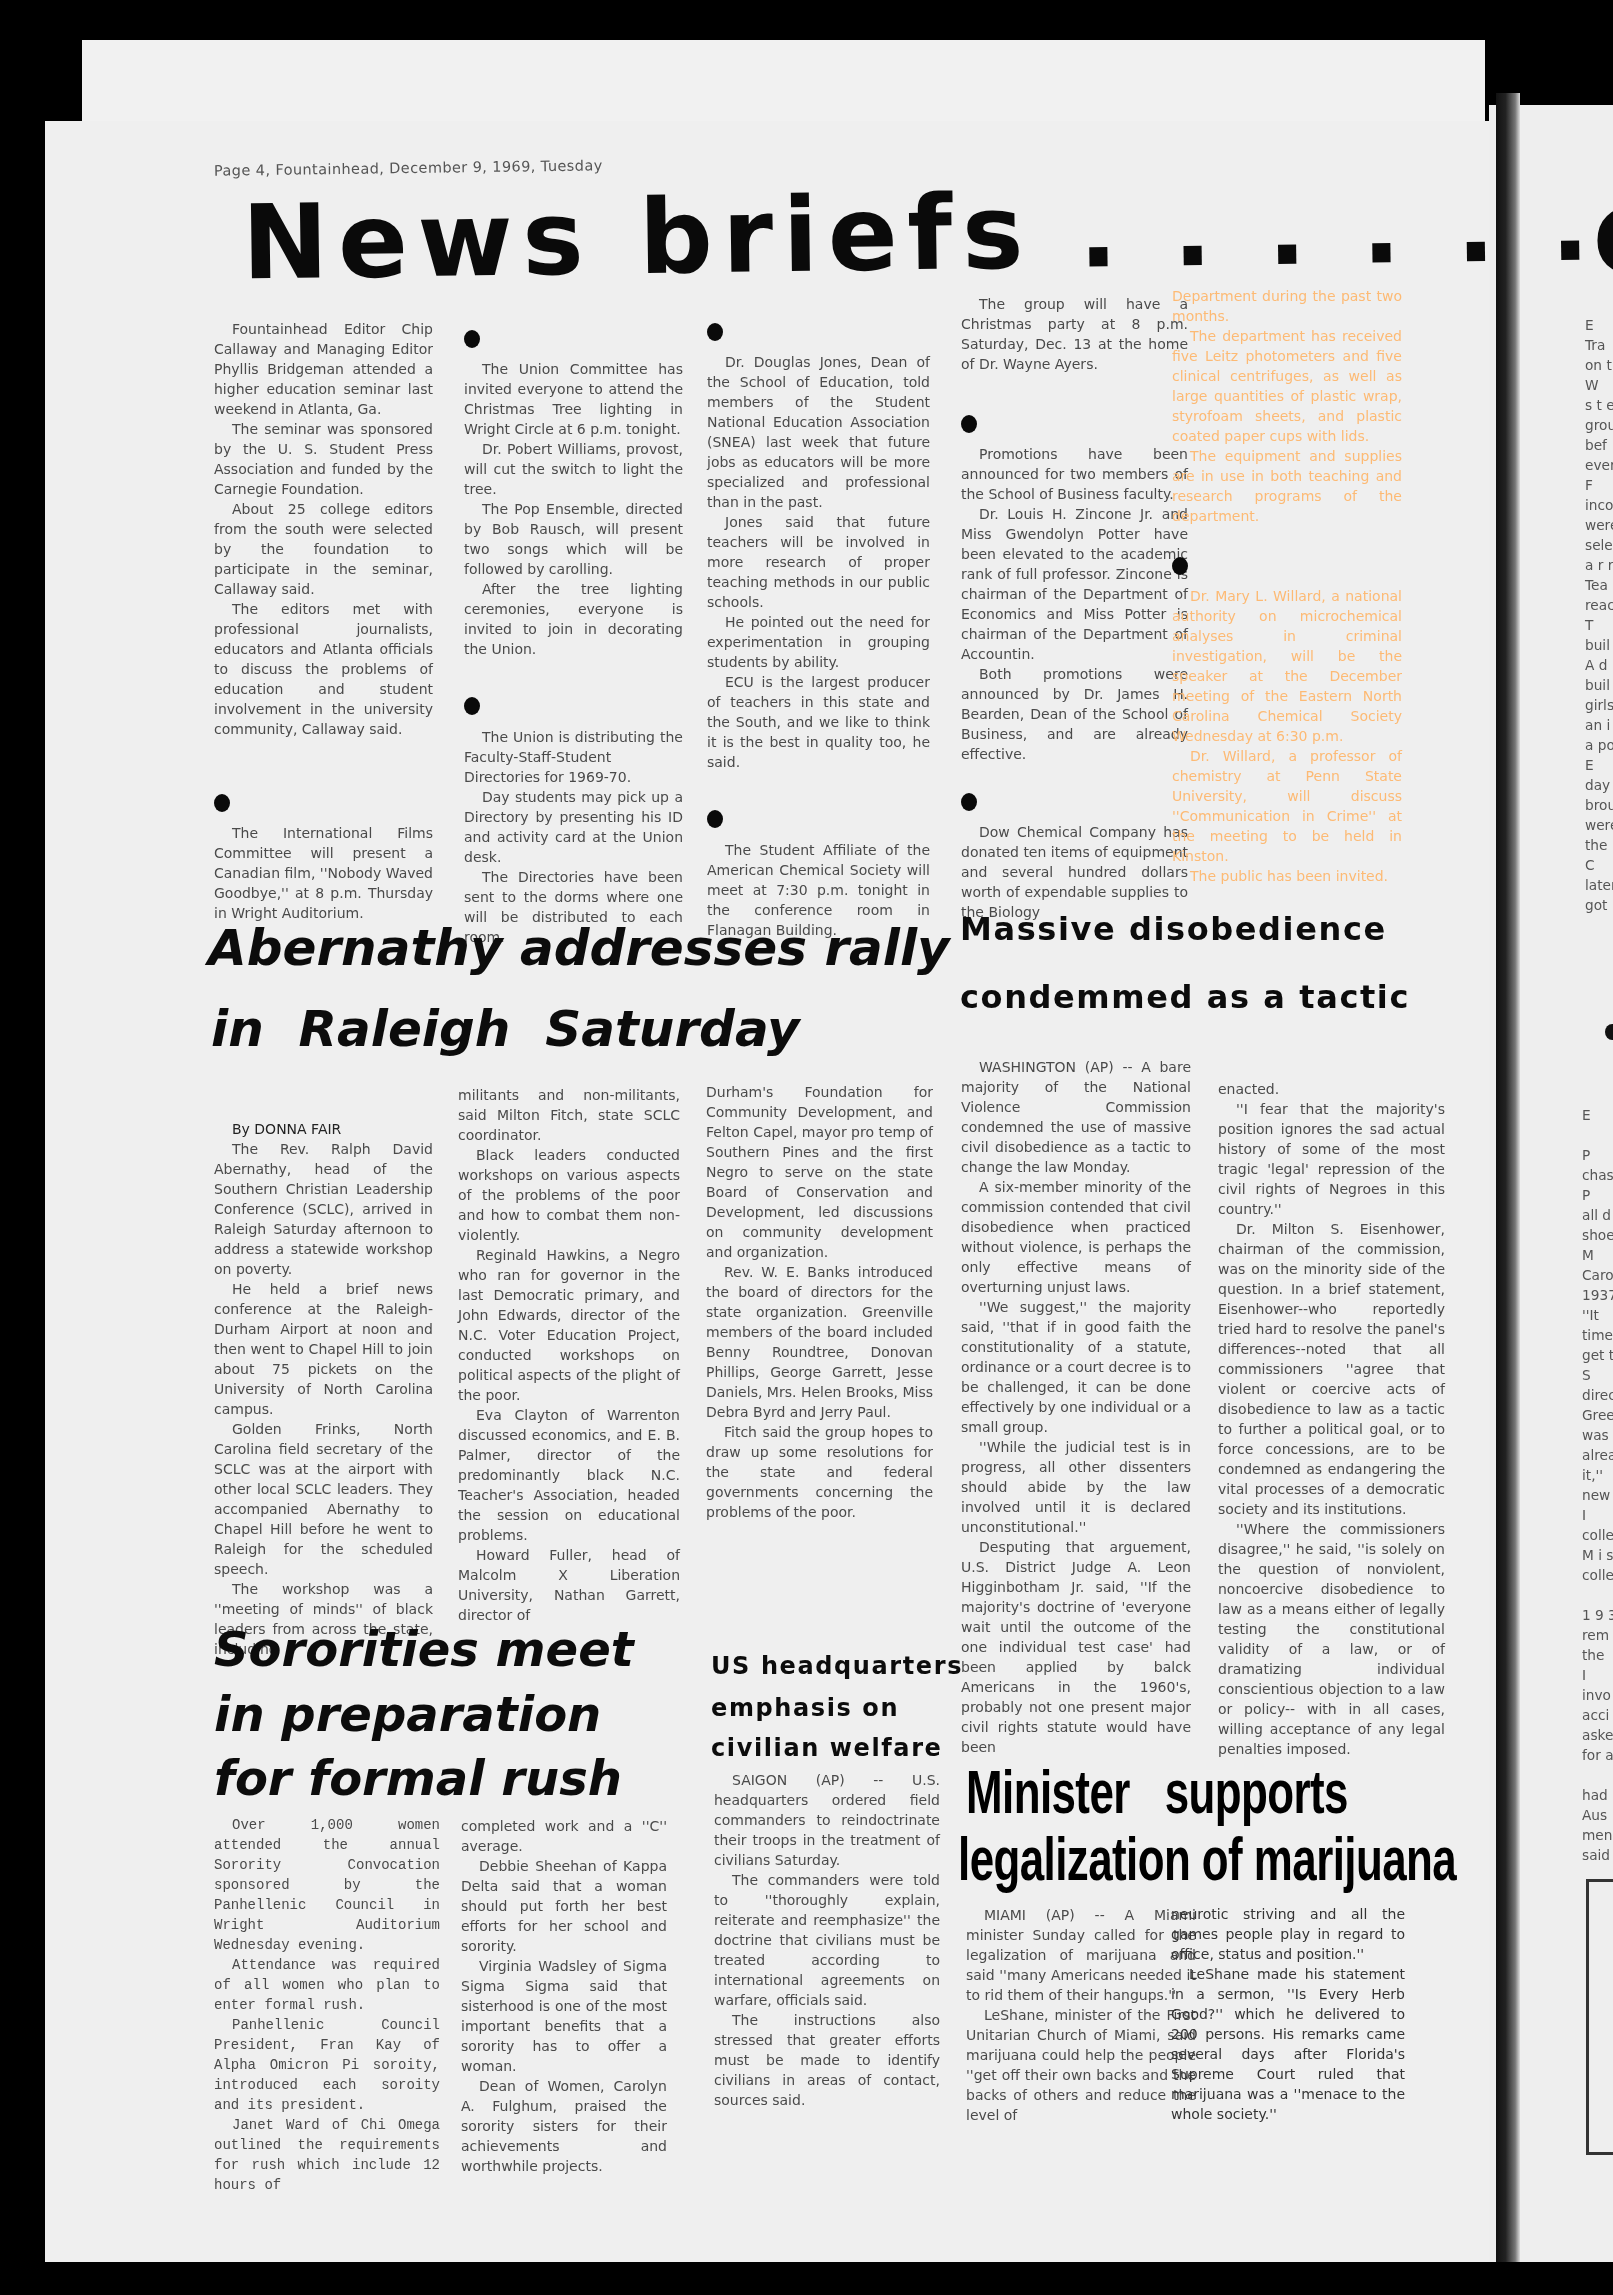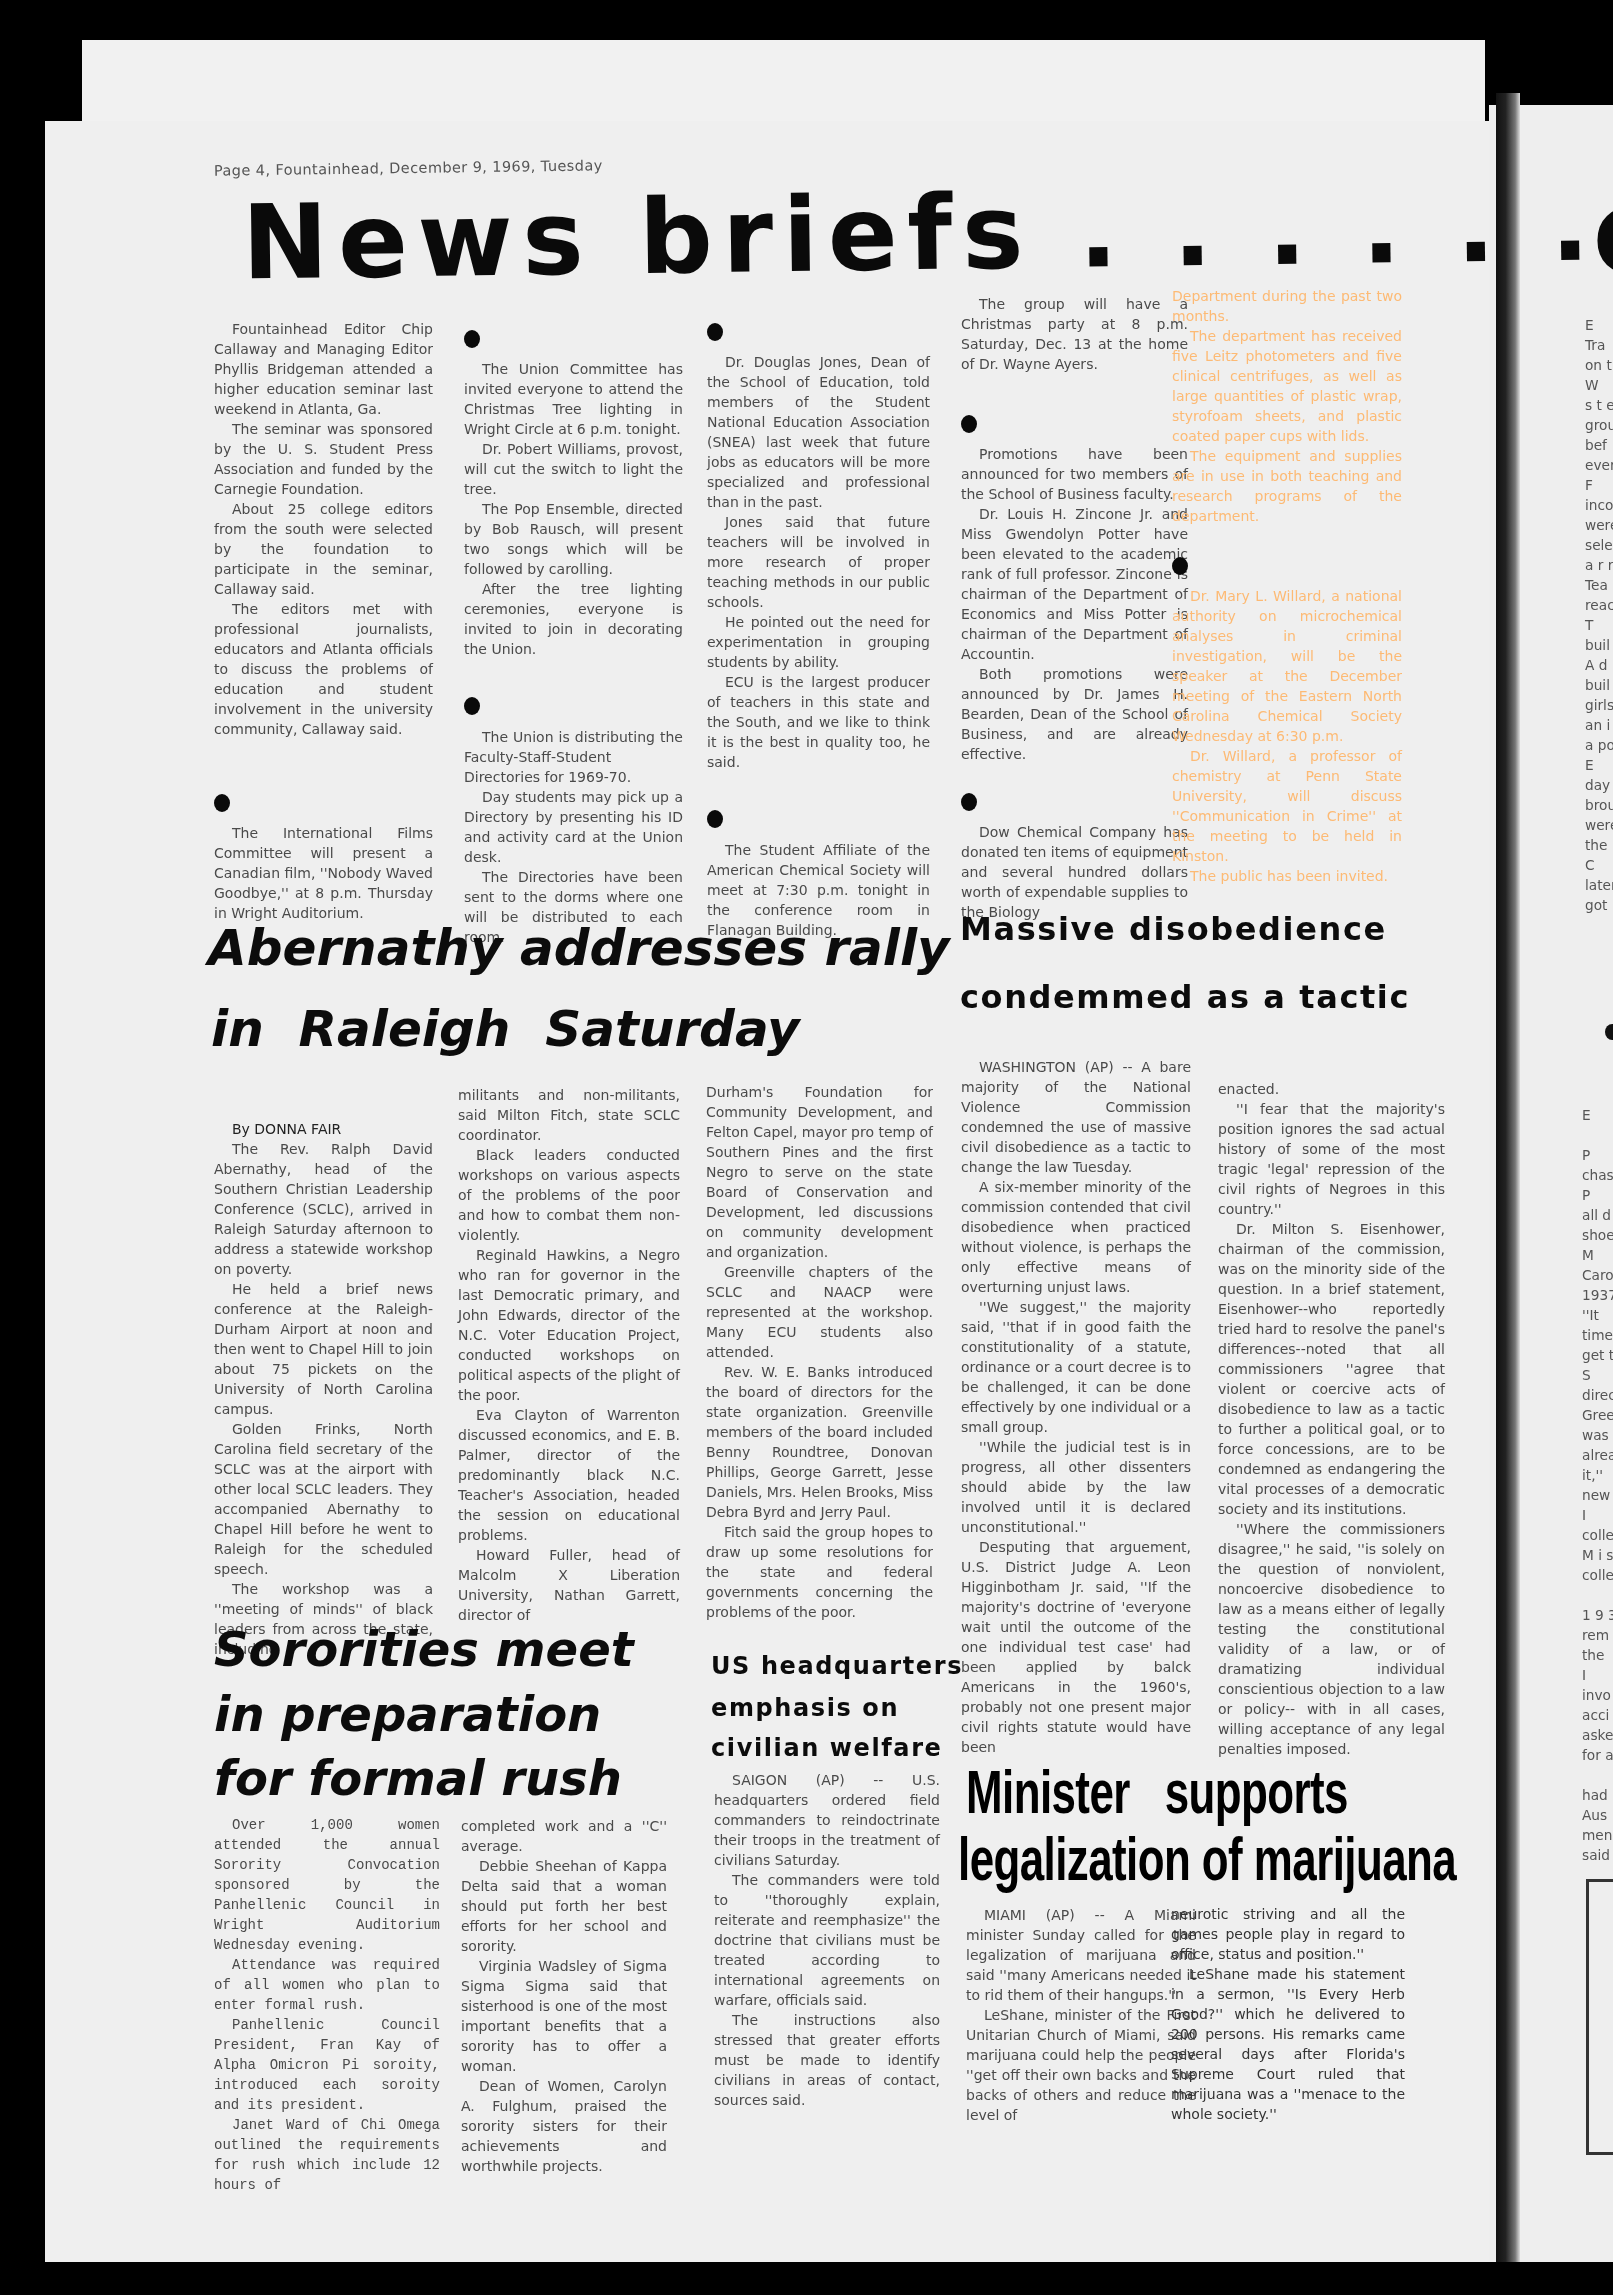--- a/index.html
+++ b/index.html
@@ -136,30 +136,29 @@
 </div>
 <div class="col" style="left:458px; top:1085px; width:222px;">
   <p style="text-indent:0">militants and non-militants, said Milton Fitch, state SCLC coordinator.</p>
   <p>Black leaders conducted workshops on various aspects of the problems of the poor and how to combat them non-violently.</p>
   <p>Reginald Hawkins, a Negro who ran for governor in the last Democratic primary, and John Edwards, director of the N.C. Voter Education Project, conducted workshops on political aspects of the plight of the poor.</p>
   <p>Eva Clayton of Warrenton discussed economics, and E. B. Palmer, director of the predominantly black N.C. Teacher's Association, headed the session on educational problems.</p>
   <p>Howard Fuller, head of Malcolm X Liberation University, Nathan Garrett, director of</p>
 </div>
 <div class="col" style="left:706px; top:1082px; width:227px;">
   <p style="text-indent:0">Durham's Foundation for Community Development, and Felton Capel, mayor pro temp of Southern Pines and the first Negro to serve on the state Board of Conservation and Development, led discussions on community development and organization.</p>
-  <p>Greenville chapters of the SCLC and NAACP were represented at the workshop. Many ECU students also attended.</p>
   <p>Rev. W. E. Banks introduced the board of directors for the state organization. Greenville members of the board included Benny Roundtree, Donovan Phillips, George Garrett, Jesse Daniels, Mrs. Helen Brooks, Miss Debra Byrd and Jerry Paul.</p>
   <p>Fitch said the group hopes to draw up some resolutions for the state and federal governments concerning the problems of the poor.</p>
 </div>
 
 <div class="hl-sans" style="left:960px; top:910px; font-size:32px;">Massive disobedience</div>
 <div class="hl-sans" style="left:960px; top:978px; font-size:32px;">condemmed as a tactic</div>
 
 <div class="col" style="left:961px; top:1057px; width:230px;">
-  <p>WASHINGTON (AP) -- A bare majority of the National Violence Commission condemned the use of massive civil disobedience as a tactic to change the law Tuesday.</p>
+  <p>WASHINGTON (AP) -- A bare majority of the National Violence Commission condemned the use of massive civil disobedience as a tactic to change the law Monday.</p>
   <p>A six-member minority of the commission contended that civil disobedience when practiced without violence, is perhaps the only effective means of overturning unjust laws.</p>
   <p>''We suggest,'' the majority said, ''that if in good faith the constitutionality of a statute, ordinance or a court decree is to be challenged, it can be done effectively by one individual or a small group.</p>
   <p>''While the judicial test is in progress, all other dissenters should abide by the law involved until it is declared unconstitutional.''</p>
   <p>Desputing that arguement, U.S. District Judge A. Leon Higginbotham Jr. said, ''If the majority's doctrine of 'everyone wait until the outcome of the one individual test case' had been applied by balck Americans in the 1960's, probably not one present major civil rights statute would have been</p>
 </div>
 <div class="col" style="left:1218px; top:1055px; width:227px;margin-top:24px;">
   <p style="text-indent:0">enacted.</p>
   <p>''I fear that the majority's position ignores the sad actual history of some of the most tragic 'legal' repression of the civil rights of Negroes in this country.''</p>
   <p>Dr. Milton S. Eisenhower, chairman of the commission, was on the minority side of the question. In a brief statement, Eisenhower--who reportedly tried hard to resolve the panel's differences--noted that all commissioners ''agree that violent or coercive acts of disobedience to law as a tactic to further a political goal, or to force concessions, are to be condemned as endangering the vital processes of a democratic society and its institutions.</p>
   <p>''Where the commissioners disagree,'' he said, ''is solely on the question of nonviolent, noncoercive disobedience to law as a means either of legally testing the constitutional validity of a law, or of dramatizing individual conscientious objection to a law or policy-- with in all cases, willing acceptance of any legal penalties imposed.</p>

